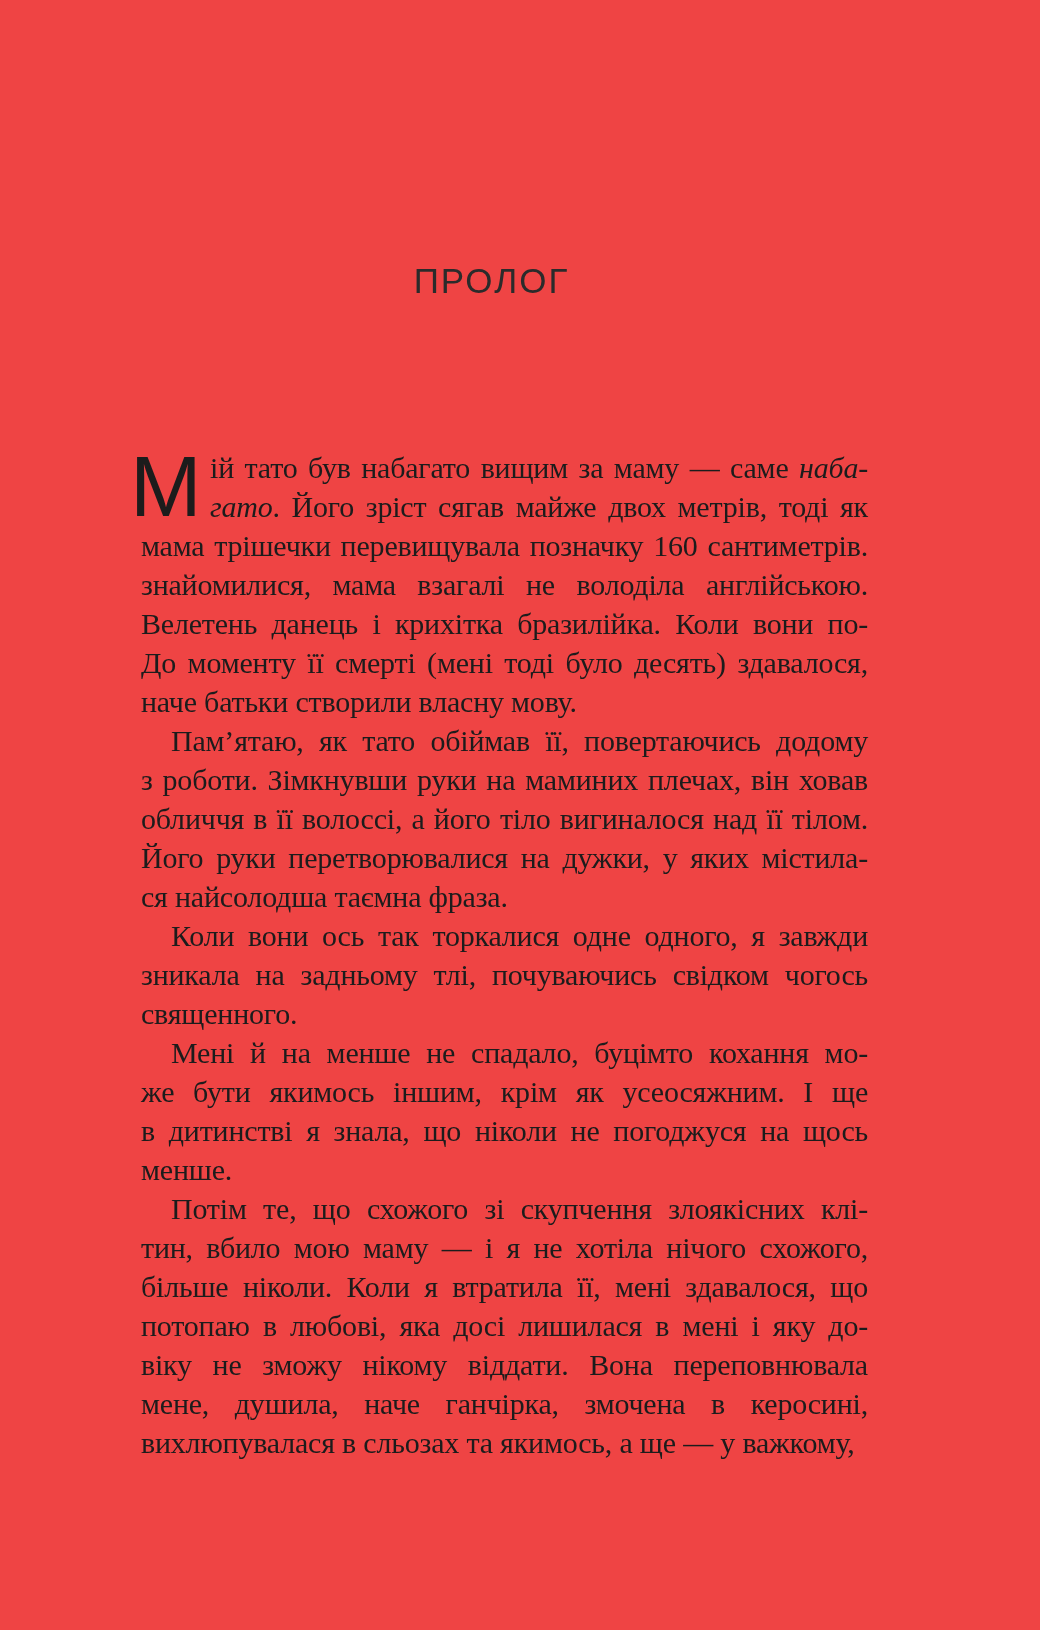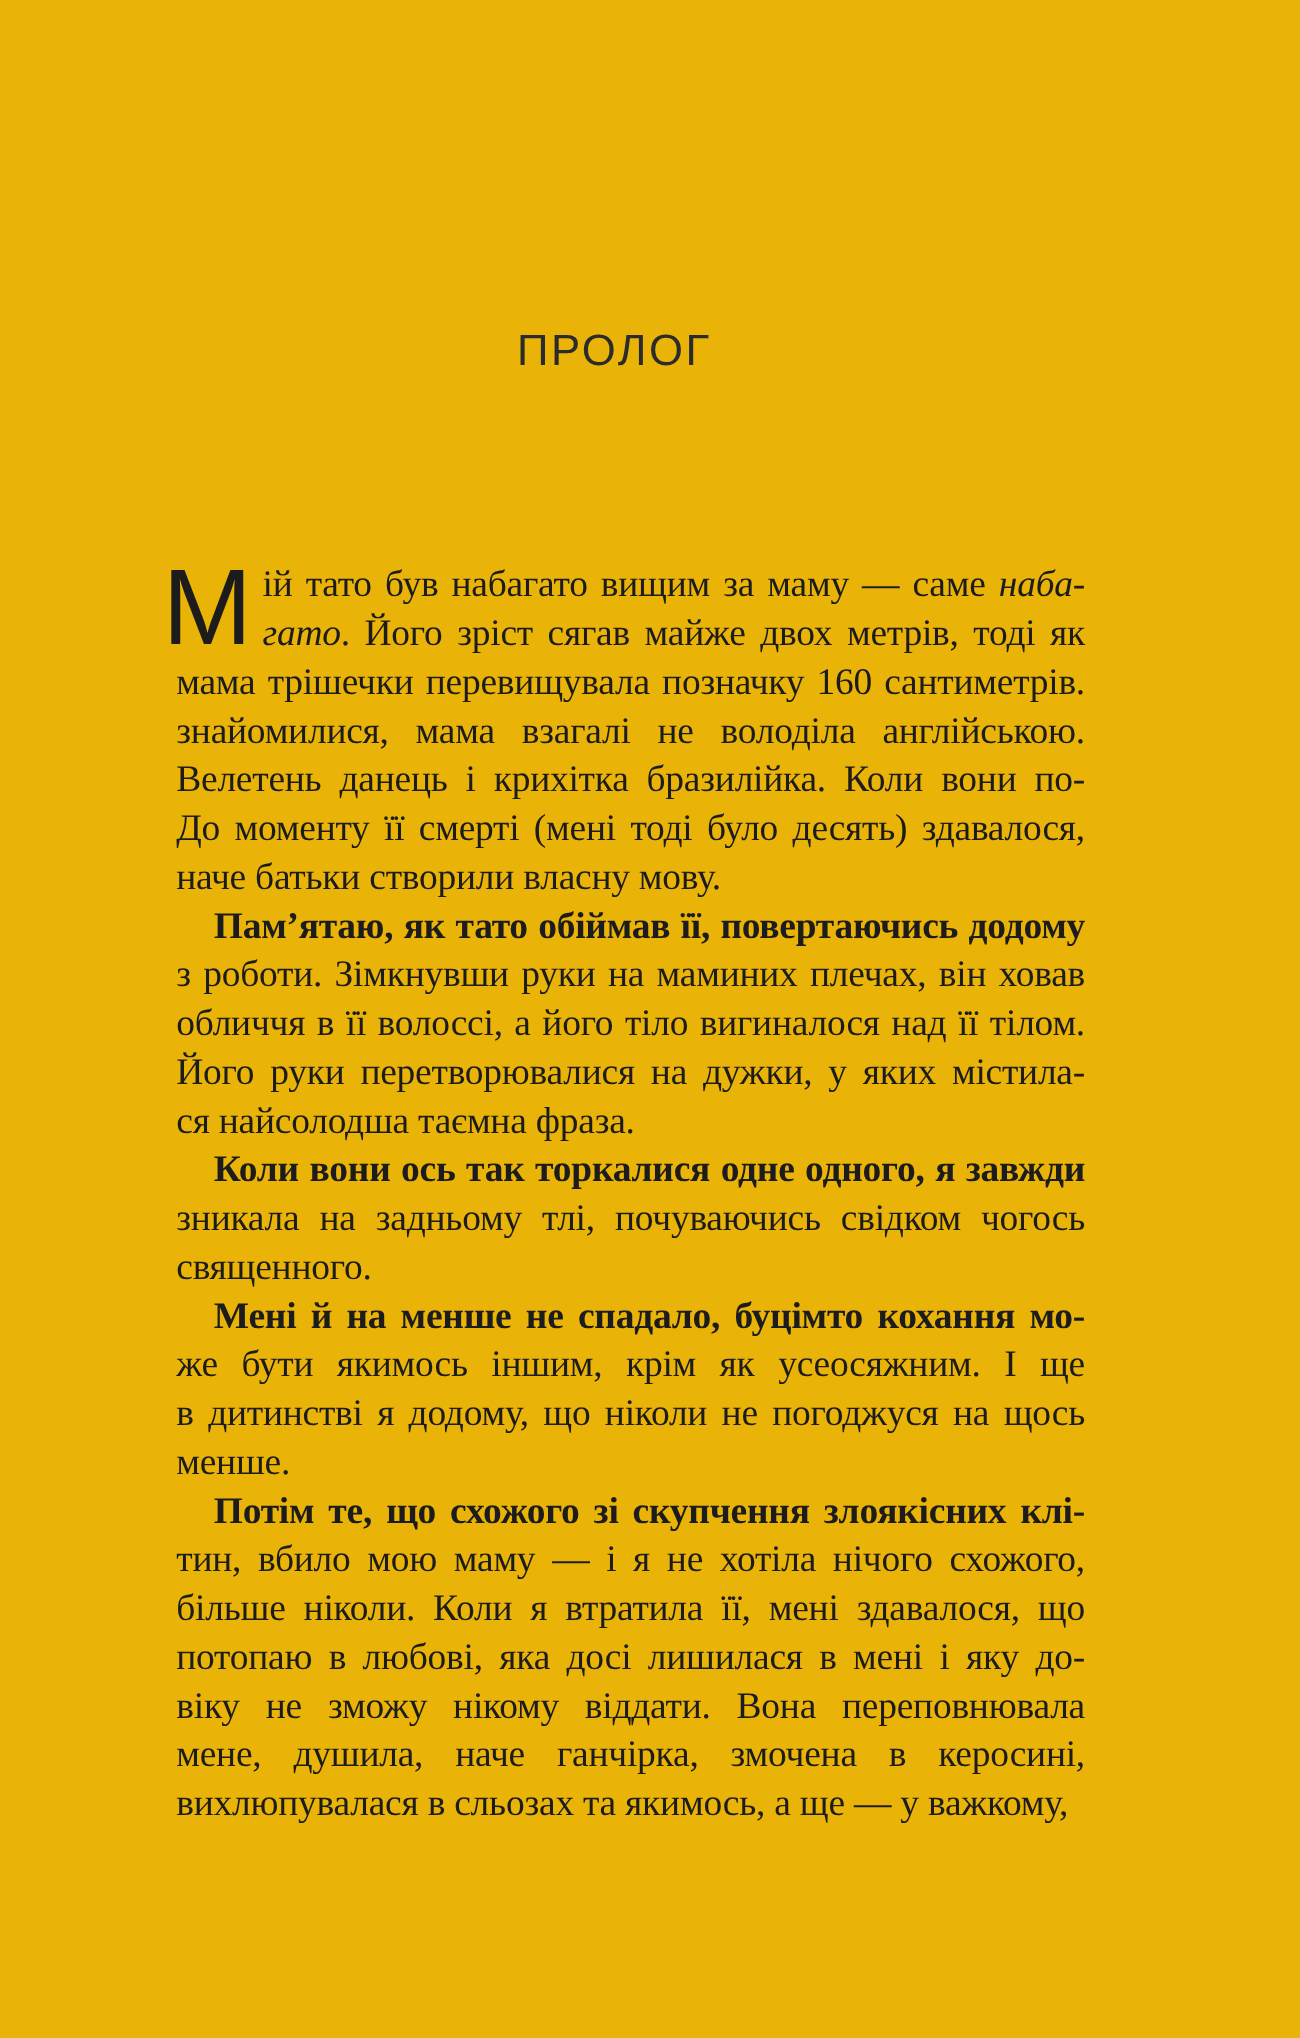--- a/index.html
+++ b/index.html
@@ -1,20 +1,20 @@
 <!DOCTYPE html>
 <html><head>
 <meta charset="utf-8">
 <style>
   html, body { margin: 0; padding: 0; }
   .page {
     position: relative;
     width: 1040px;
     height: 1630px;
-    background: #eab308;
+    background: #ef4444;
     color: #1c1c1c;
     overflow: hidden;
     font-family: "Liberation Serif", "DejaVu Serif", serif;
   }
   .chapter-title {
     position: absolute;
     left: 128px;
     top: 261px;
     width: 727px;
     text-align: center;
@@ -49,21 +49,21 @@
     height: 39px;
     text-align: justify;
     text-align-last: justify;
     overflow: visible;
     white-space: normal;
   }
   .line.end {
     text-align: right;
     text-align-last: left;
   }
-  .line.indent { text-indent: 30px; font-weight: bold; }
+  .line.indent { text-indent: 30px; }
   .it { font-style: italic; }
 </style>
 </head>
 <body>
 
 <div class="page">
 
   <div class="chapter-title">ПРОЛОГ</div>
 
   <div class="drop-cap">М</div>
@@ -85,21 +85,21 @@
     <div class="line">обличчя в її волоссі, а його тіло вигиналося над її тілом.</div>
     <div class="line">Його руки перетворювалися на дужки, у яких містила-</div>
     <div class="line end">ся найсолодша таємна фраза.</div>
 
     <div class="line indent">Коли вони ось так торкалися одне одного, я завжди</div>
     <div class="line">зникала на задньому тлі, почуваючись свідком чогось</div>
     <div class="line end">священного.</div>
 
     <div class="line indent">Мені й на менше не спадало, буцімто кохання мо-</div>
     <div class="line">же бути якимось іншим, крім як усеосяжним. І ще</div>
-    <div class="line">в дитинстві я додому, що ніколи не погоджуся на щось</div>
+    <div class="line">в дитинстві я знала, що ніколи не погоджуся на щось</div>
     <div class="line end">менше.</div>
 
     <div class="line indent">Потім те, що схожого зі скупчення злоякісних клі-</div>
     <div class="line">тин, вбило мою маму — і я не хотіла нічого схожого,</div>
     <div class="line">більше ніколи. Коли я втратила її, мені здавалося, що</div>
     <div class="line">потопаю в любові, яка досі лишилася в мені і яку до-</div>
     <div class="line">віку не зможу нікому віддати. Вона переповнювала</div>
     <div class="line">мене, душила, наче ганчірка, змочена в керосині,</div>
     <div class="line end">вихлюпувалася в сльозах та якимось, а ще — у важкому,</div>
 

